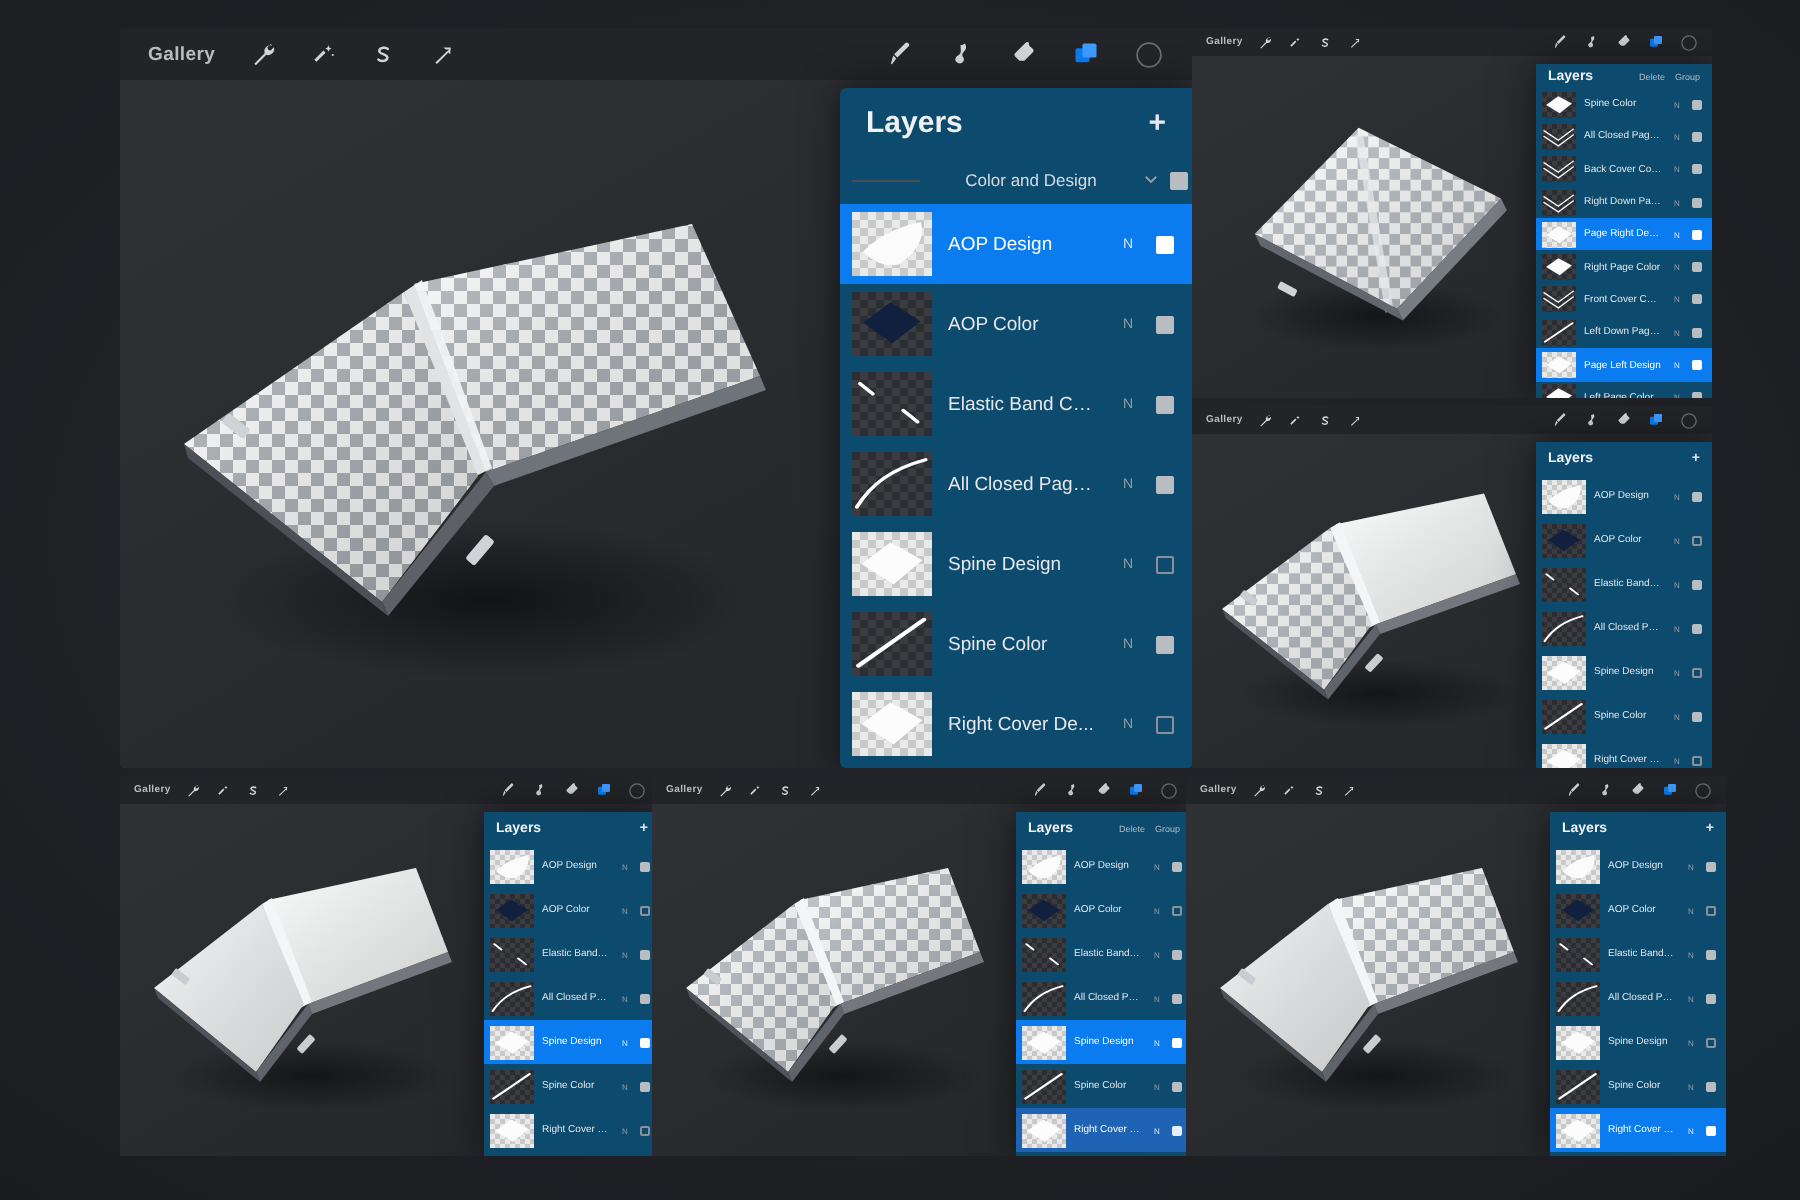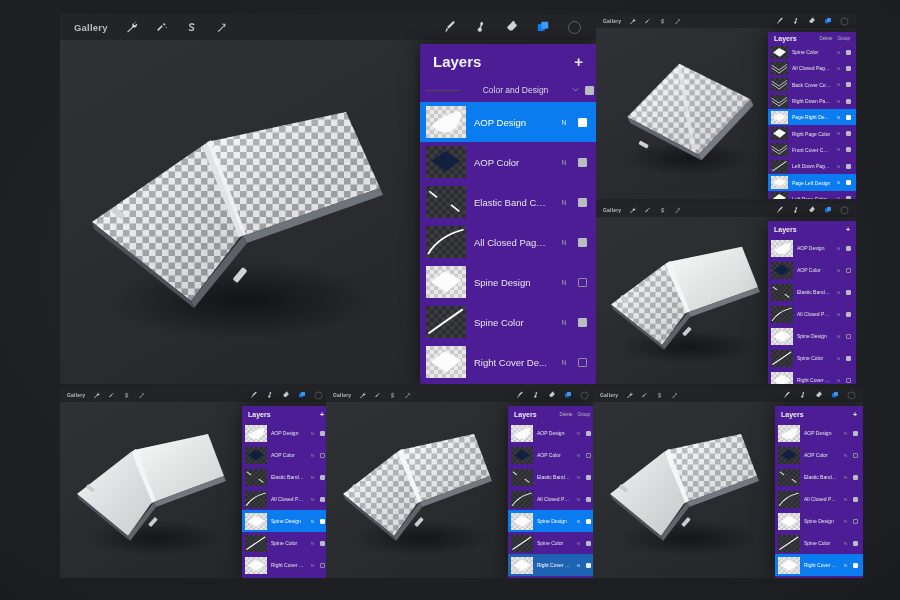--- a/index.html
+++ b/index.html
@@ -22,21 +22,21 @@
   .ico svg{display:block;}
   .spacer{flex:1 1 auto;}
   .canvas{position:absolute;left:0;width:100%;
     background:linear-gradient(150deg,#2f3135 0%,#2a2c30 40%,#232528 100%);}
 
   
   .book{position:absolute;}
   .book svg{display:block;width:100%;height:100%;}
 
   
-  .lp{position:absolute;background:#4c1d95;box-shadow:0 0 18px rgba(0,0,0,.55);}
+  .lp{position:absolute;background:#0c4a6e;box-shadow:0 0 18px rgba(0,0,0,.55);}
   .lp-head{display:flex;align-items:center;color:#f0f1f3;font-weight:bold;}
   .lp-head .ttl{flex:0 0 auto;}
   .lp-head .hsp{flex:1 1 auto;}
   .lp-head .act{color:#b9bcc1;font-weight:normal;}
   .lp-list{overflow:hidden;}
   .lrow{display:flex;align-items:center;position:relative;}
   .lrow.sel{background:#0a7cf0;}
   .lrow.sel2{background:#1f63b5;}
   .lname{color:#e6e7ea;white-space:nowrap;overflow:hidden;text-overflow:ellipsis;flex:1 1 auto;}
   .lrow.sel .lname,.lrow.sel2 .lname{color:#fff;}

